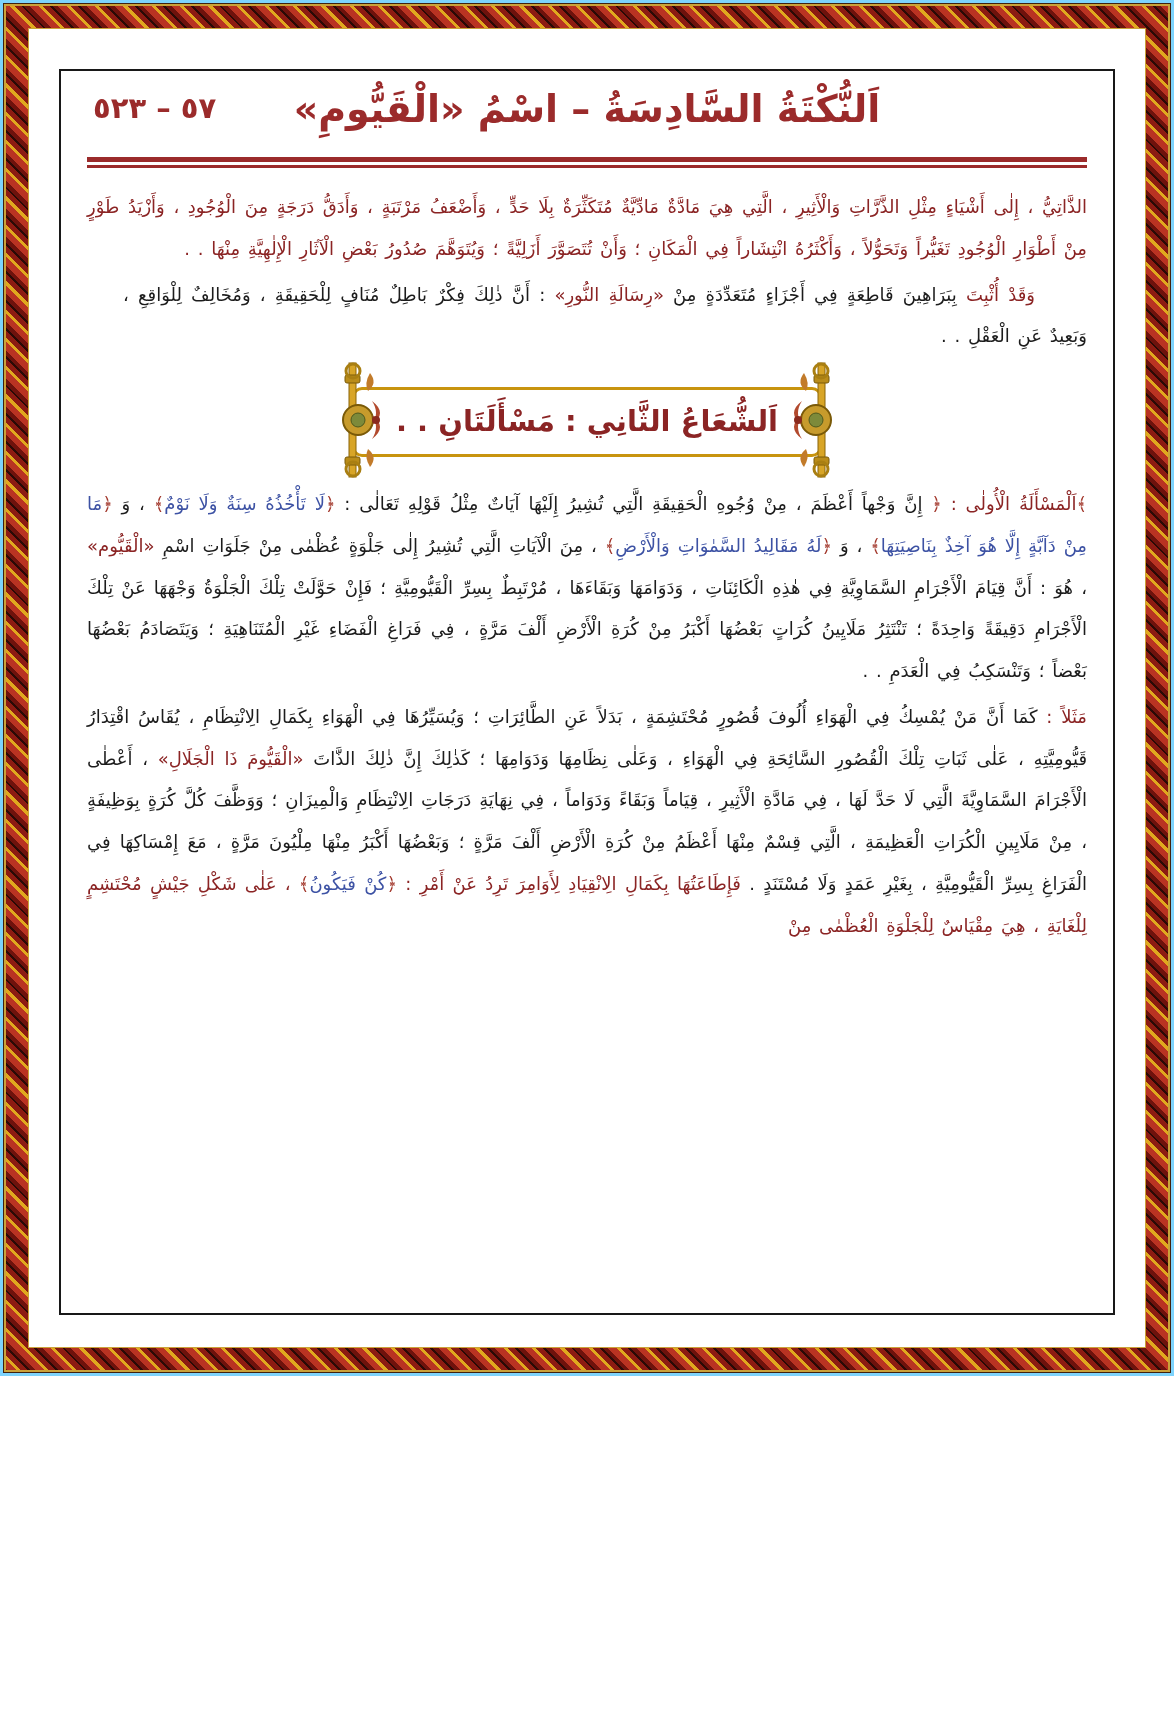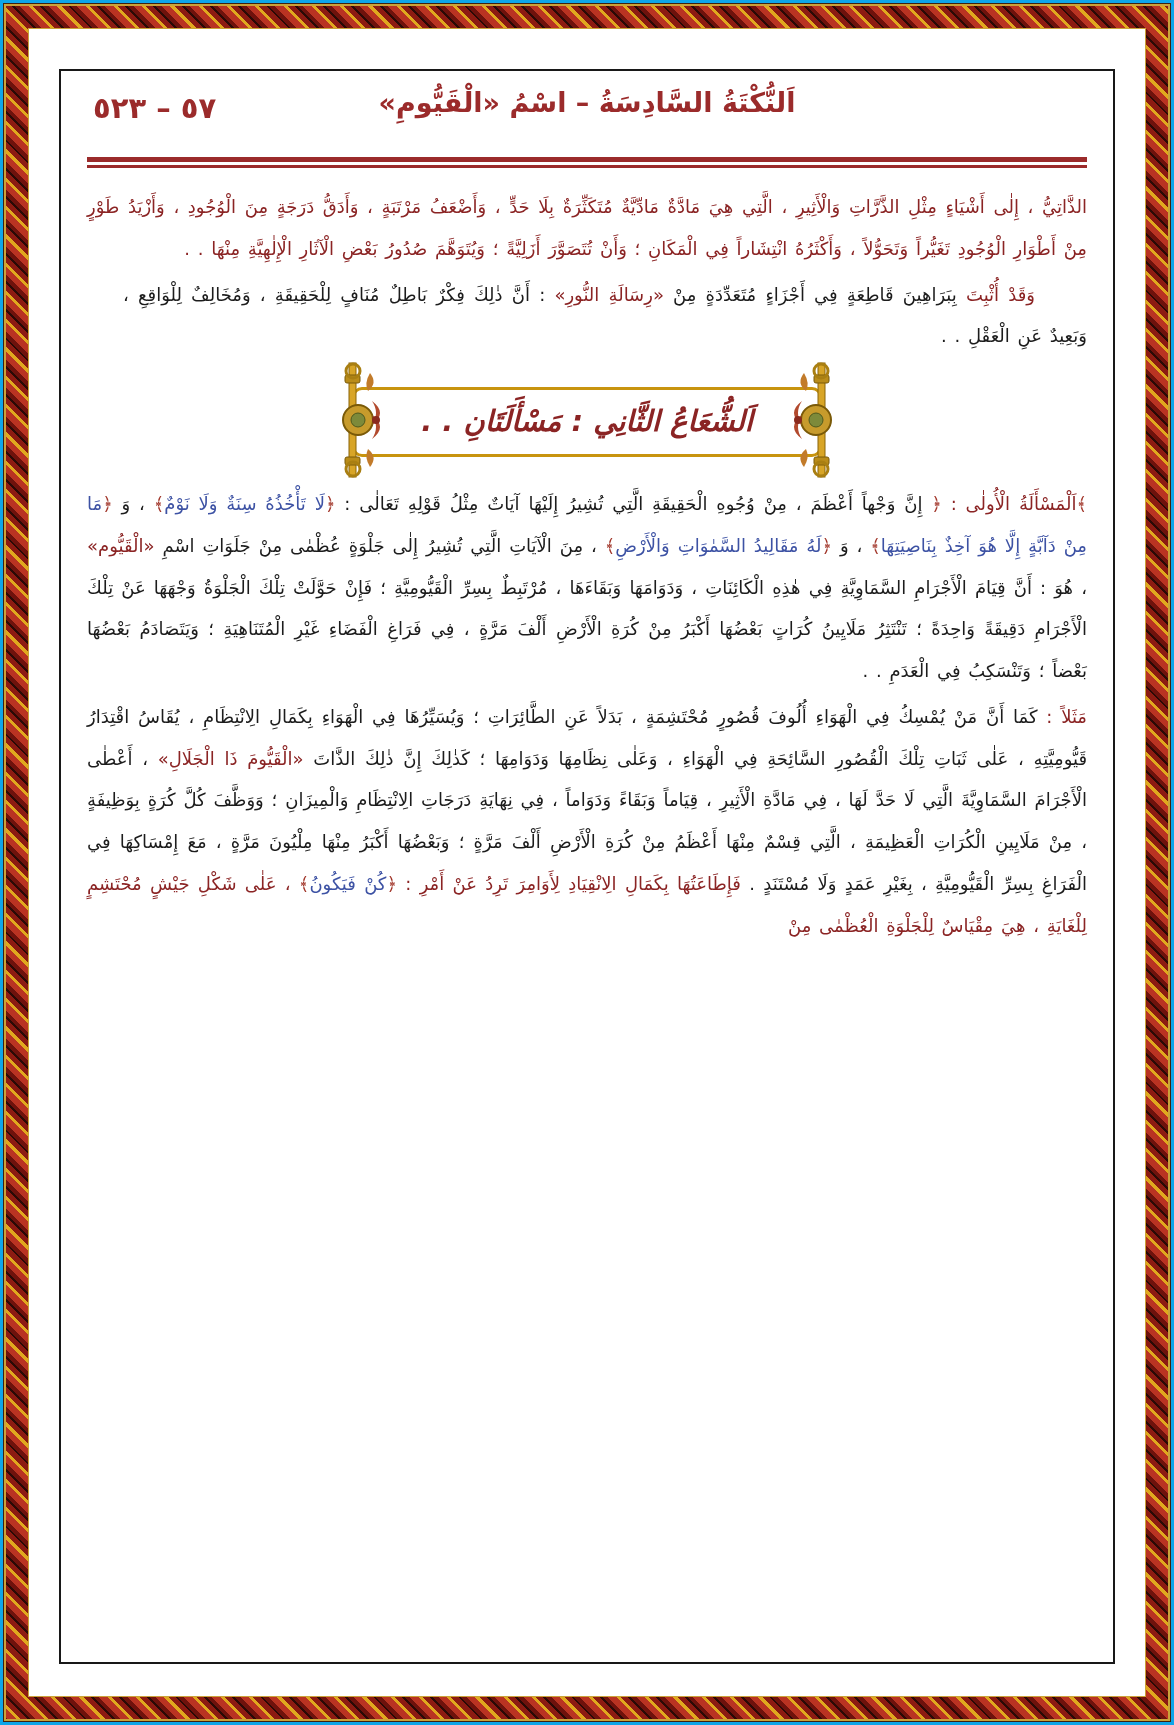--- a/index.html
+++ b/index.html
@@ -1,17 +1,17 @@
 <!DOCTYPE html>
 <html lang="ar" dir="rtl" style="--maroon: #8b2424; --rule: #9b2b2b; --blue: #3d52a4; --gold: #c8940e; --ink: #1c1c1c;"><head>
 <meta charset="utf-8">
 <style>
   html,body{margin:0;padding:0;background:#ffffff;}
   body{font-family:"DejaVu Sans", sans-serif;}
-  .page{position:relative;width:1174px;height:1725px;background:#0ea5e9;overflow:hidden;}
+  .page{position:relative;width:1174px;height:1376px;background:#7dd3fc;overflow:hidden;}
 
   
   .frame{
     position:absolute; inset:3px;
     background:
       repeating-linear-gradient(45deg,
         #6e120c 0 4px,
         #b93322 4px 10px,
         #e0a81e 10px 13px,
         #8c1b12 13px 18px,
@@ -27,21 +27,21 @@
   .inner{
     position:absolute; left:30px; right:30px; top:40px; bottom:32px;
     border:2px solid #181818;
     padding:8px 26px 0 26px;
     overflow:hidden;
   }
 
   
   .header{position:relative; height:66px;}
   .page-title{
-    text-align:center; font-size:27px; font-weight:700;
+    text-align:center; font-size:38px; font-weight:700;
     color:var(--rule,#9b2b2b); padding-top:8px;
   }
   .page-ref{
     position:absolute; left:6px; top:12px;
     font-size:29px; font-weight:700; color:var(--rule,#9b2b2b);
     direction:rtl;
   }
   .rule{margin-top:12px;}
   .rule .r1{height:5px;background:var(--rule,#9b2b2b);}
   .rule .r2{height:3px;background:var(--rule,#9b2b2b);margin-top:3px;}
@@ -58,21 +58,21 @@
   .p2{margin-top:4px;}
   .p3{margin-top:6px;}
   .p4{margin-top:4px;}
   .seg-black{color:var(--ink,#1c1c1c);}
   .seg-maroon{color:var(--maroon,#8b2424);}
   .seg-blue{color:var(--blue,#3d52a4);}
   .seg-bracket{color:#a03327;}
 
   
   .section-box{
-    position:relative; width:470px; margin:30px auto 26px auto;font-style:italic;
+    position:relative; width:470px; margin:30px auto 26px auto;
   }
   .box-rect{
     border:3px solid var(--gold,#c8940e);
     border-radius:10px;
     padding:14px 40px 16px 40px;
     text-align:center;
     background:#fff;
   }
   .section-heading{
     font-size:29px; font-weight:700; color:var(--maroon,#8b2424);

